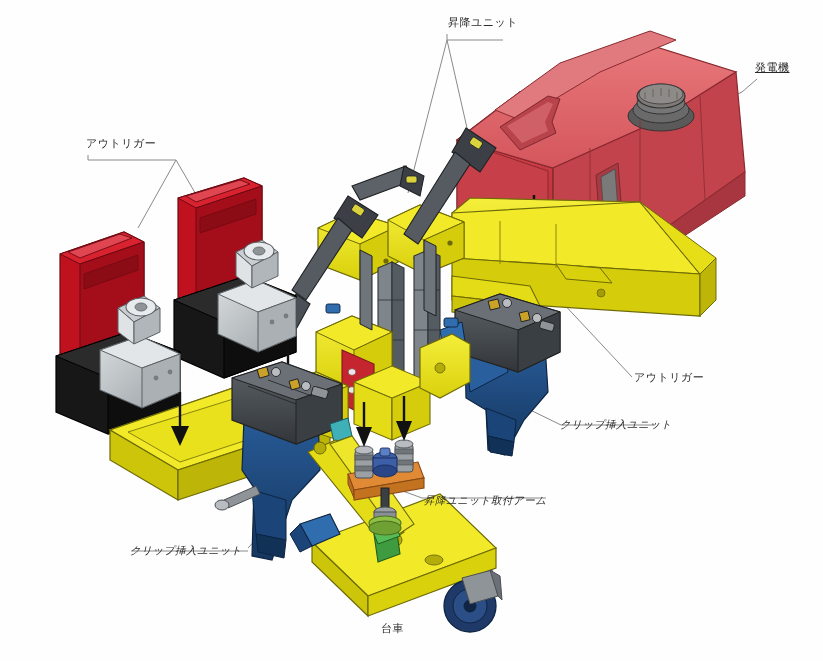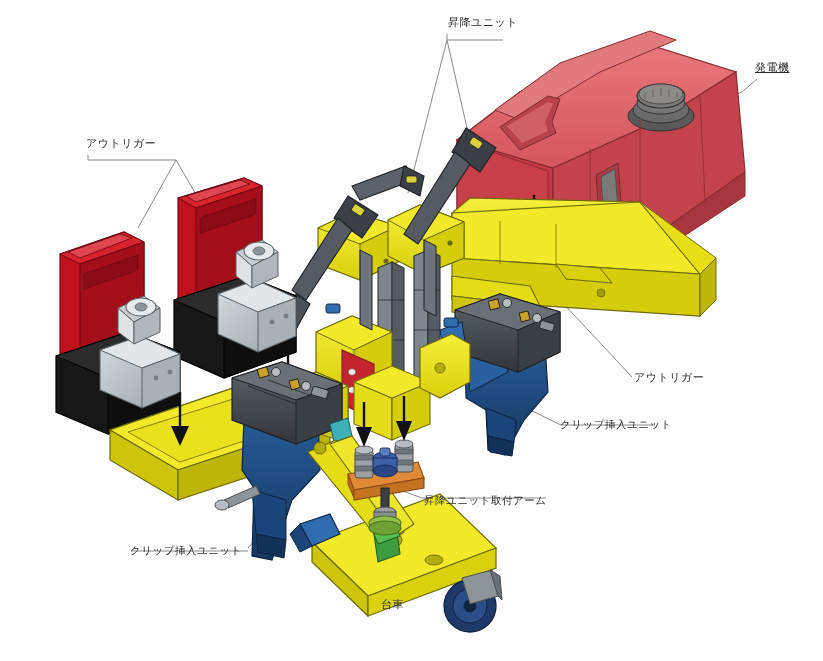--- a/index.html
+++ b/index.html
@@ -3,21 +3,21 @@
 <meta charset="utf-8">
 <style>
   html,body{margin:0;padding:0;background:#ffffff;}
   body{width:823px;height:661px;overflow:hidden;
        font-family:"DejaVu Sans","Liberation Sans",sans-serif;}
   #stage{position:relative;width:823px;height:661px;background:#fefefe;}
   svg#art{position:absolute;left:0;top:0;width:823px;height:661px;}
   .lbl{position:absolute;white-space:nowrap;color:#2a2a2a;
        font-size:11px;letter-spacing:.5px;line-height:1;
        font-family:"DejaVu Sans","Liberation Sans",sans-serif;}
-  .lbl.sm{font-size:10.5px;}
+  .lbl.sm{font-size:10.5px;font-style:italic;}
 </style>
 </head>
 <body>
 
 <div id="stage">
 
   <svg id="art" viewBox="0 0 823 661">
     <defs>
       <linearGradient id="gRed" x1="0" y1="0" x2="1" y2="1">
         <stop offset="0" stop-color="#e0414d"></stop>
@@ -406,15 +406,15 @@
   <div class="lbl" style="left:755px;top:62px;text-decoration:underline;">発電機</div>
 
   <div class="lbl" style="left:634px;top:372px;">アウトリガー</div>
 
   <div class="lbl sm" style="left:560px;top:419px;">クリップ挿入ユニット</div>
 
   <div class="lbl sm" style="left:130px;top:545px;">クリップ挿入ユニット</div>
 
   <div class="lbl sm" style="left:424px;top:495px;">昇降ユニット取付アーム</div>
 
-  <div class="lbl" style="left:381px;top:599px;">台車</div>
+  <div class="lbl" style="left:381px;top:623px;">台車</div>
 
 </div>
 
 </body></html>

